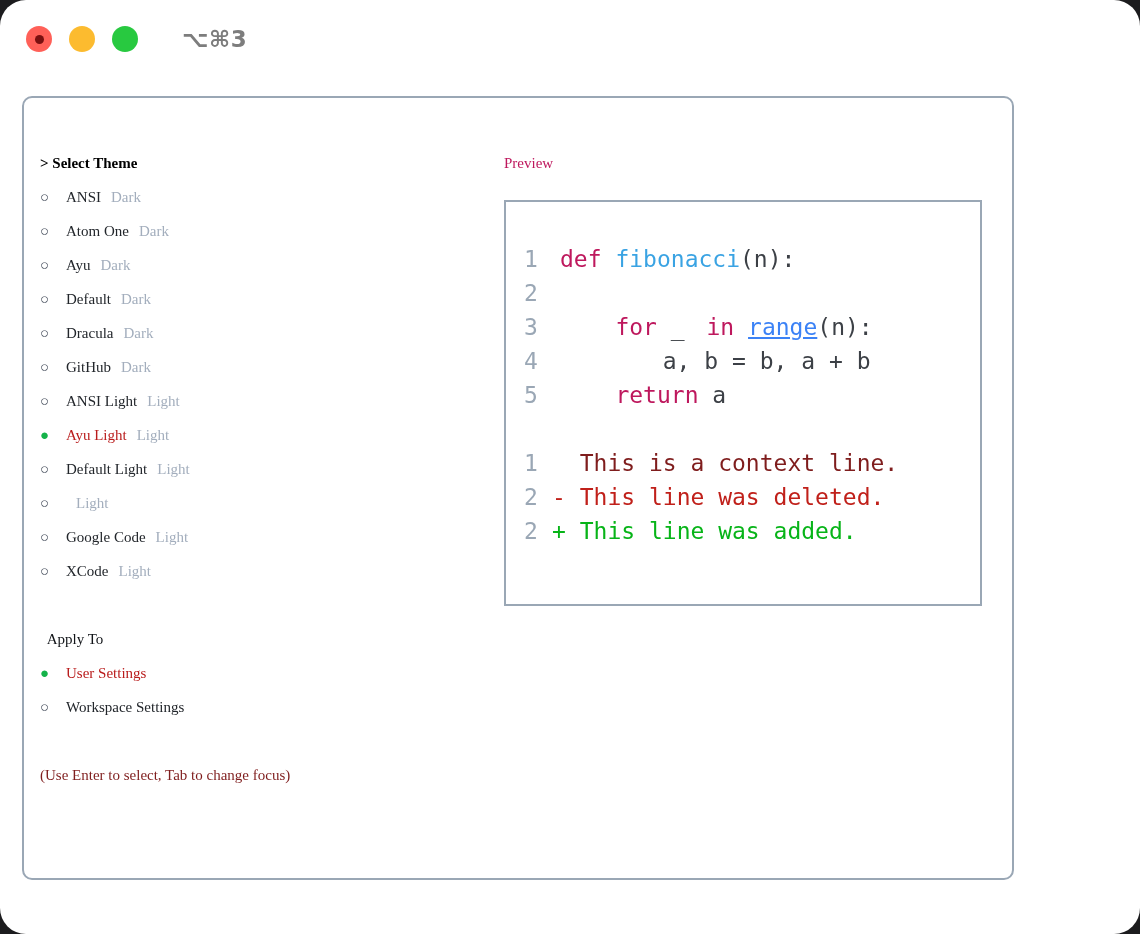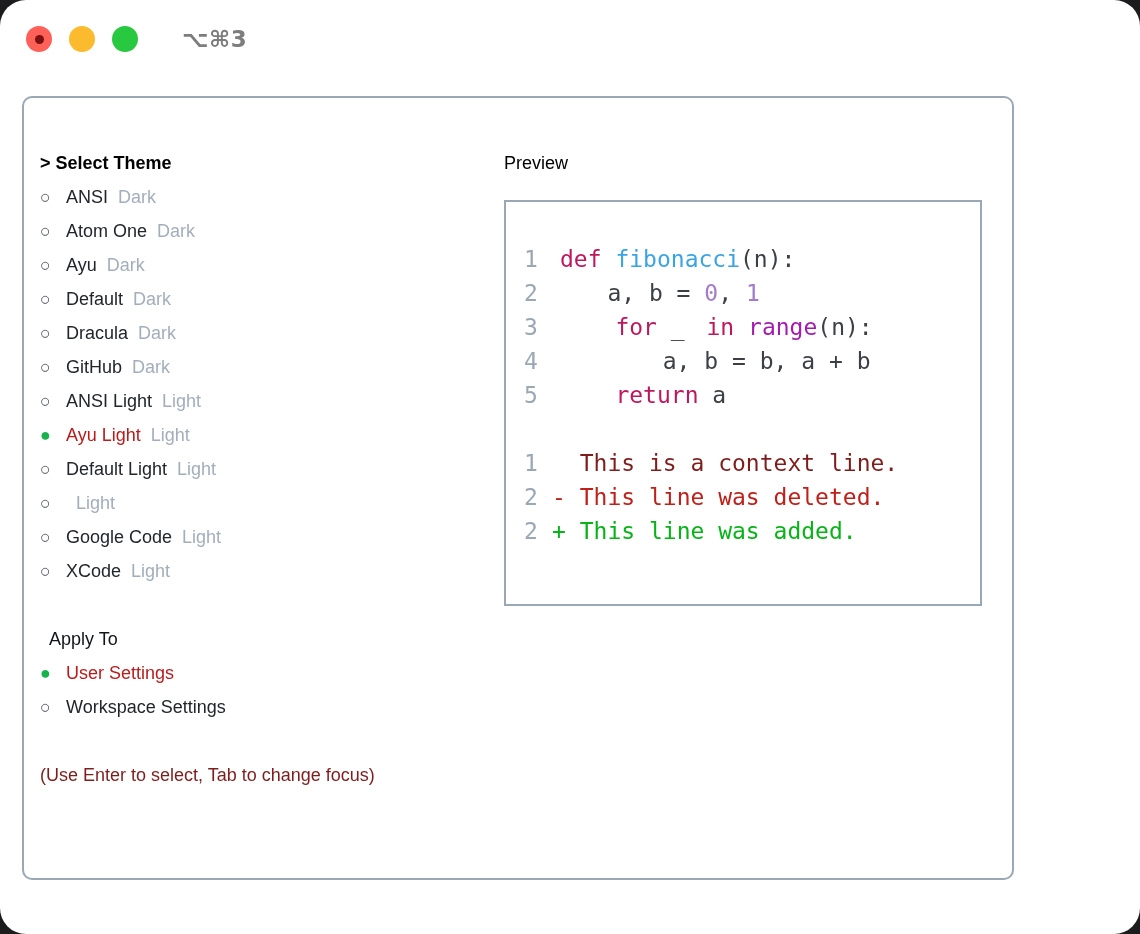--- a/index.html
+++ b/index.html
@@ -95,22 +95,22 @@
   .columns {
     display: flex;
     align-items: flex-start;
   }
 
   .col-left  { width: 462px; flex: 0 0 462px; }
   .col-right { flex: 1 1 auto; }
 
   
   .tui {
-    font-family: Liberation Sans, sans-serif;
-    font-size: 18px;
+    font-family: Liberation Serif, serif;
+    font-size: 15px;
     line-height: 34px;
     white-space: pre;
     color: #22262b;
   }
 
   .section-title {
     font-weight: 700;
     color: #000000;
     line-height: 34px;
   }
@@ -147,21 +147,21 @@
 
   .hint {
     color: #7f1d1d;
     line-height: 34px;
     white-space: pre-wrap;
     width: 410px;
   }
 
   
   .preview-head {
-    color: #000000;
+    color: #be185d;
     line-height: 34px;
     margin-bottom: 20px;
     padding-left: 2px;
   }
 
   .preview-box {
     margin-left: 2px;
     width: 478px;
     height: 406px;
     border: 2px solid #9aa7b5;
@@ -180,21 +180,21 @@
     width: 28px;
     flex: 0 0 28px;
     color: #9aa7b5;
     text-align: left;
   }
 
   .code-gap { height: 34px; }
 
   .tok-kw   { color: #be185d; margin-left: 8px; }
   .tok-fn   { color: #3aa3e3; }
-  .tok-call { color: #a21caf; }
+  .tok-call { color: #3b82f6; text-decoration: underline; }
   .tok-num  { color: #a37acc; }
   .tok-plain{ color: #3c4046; }
 
   .diff-ctx { color: #7f1d1d; }
   .diff-del { color: #c0201a; }
   .diff-add { color: #07b418; }
 </style>
 </head>
 <body>
 
@@ -246,21 +246,21 @@
           <div class="tui hint">(Use Enter to select, Tab to change focus)</div>
         </div>
 
         <div class="col-right">
 
           <div class="tui preview-head">Preview</div>
 
           <div class="preview-box">
             <div id="code-block">
                 <div class="code-line"><span class="ln">1</span><span><span class="tok-kw">def </span><span class="tok-fn">fibonacci</span><span class="tok-plain">(n):</span></span></div>
-                <div class="code-line"><span class="ln">2</span><span><span class="tok-plain">    a, b = </span><span class="tok-num">0</span><span class="tok-plain">, </span><span class="tok-num">1</span></span></div>
+                <div class="code-line"><span class="ln">2</span></div>
                 <div class="code-line"><span class="ln">3</span><span><span class="tok-plain">    </span><span class="tok-kw">for</span><span class="tok-plain"> _ </span><span class="tok-kw">in</span><span class="tok-plain"> </span><span class="tok-call">range</span><span class="tok-plain">(n):</span></span></div>
                 <div class="code-line"><span class="ln">4</span><span><span class="tok-plain">        a, b = b, a + b</span></span></div>
                 <div class="code-line"><span class="ln">5</span><span><span class="tok-plain">    </span><span class="tok-kw">return</span><span class="tok-plain"> a</span></span></div>
               </div>
             <div class="code-gap"></div>
             <div id="diff-block">
                 <div class="code-line"><span class="ln">1</span><span class="diff-ctx">  </span><span class="diff-ctx">This is a context line.</span></div>
                 <div class="code-line"><span class="ln">2</span><span class="diff-del">- </span><span class="diff-del">This line was deleted.</span></div>
                 <div class="code-line"><span class="ln">2</span><span class="diff-add">+ </span><span class="diff-add">This line was added.</span></div>
               </div>

